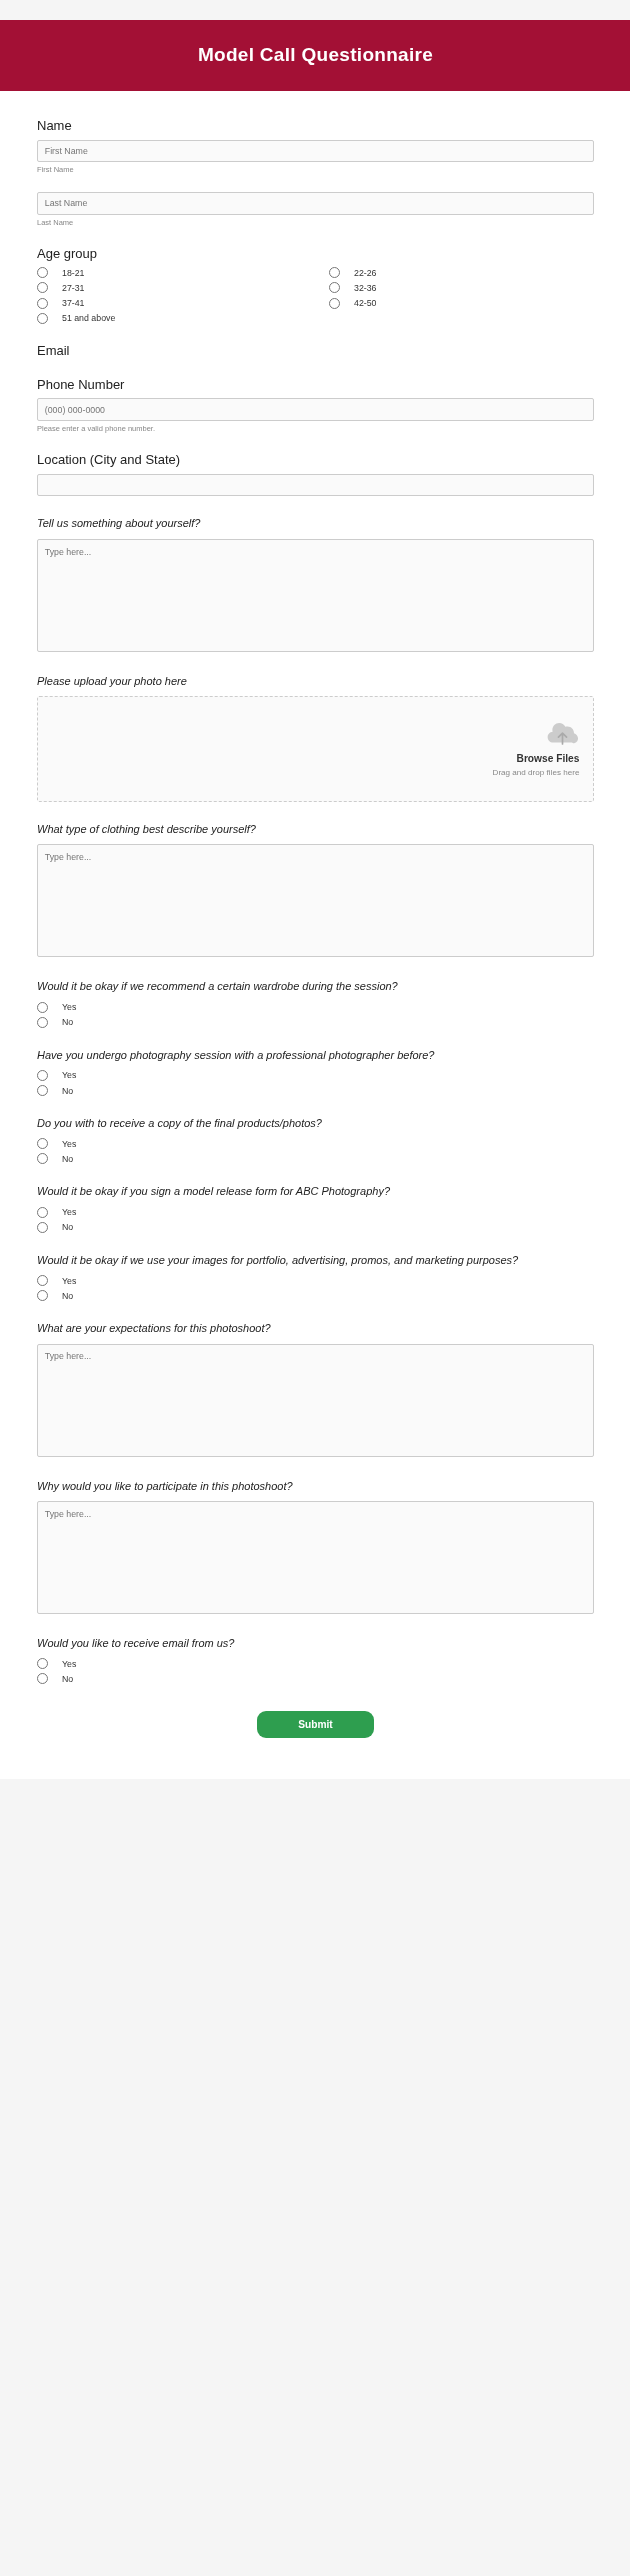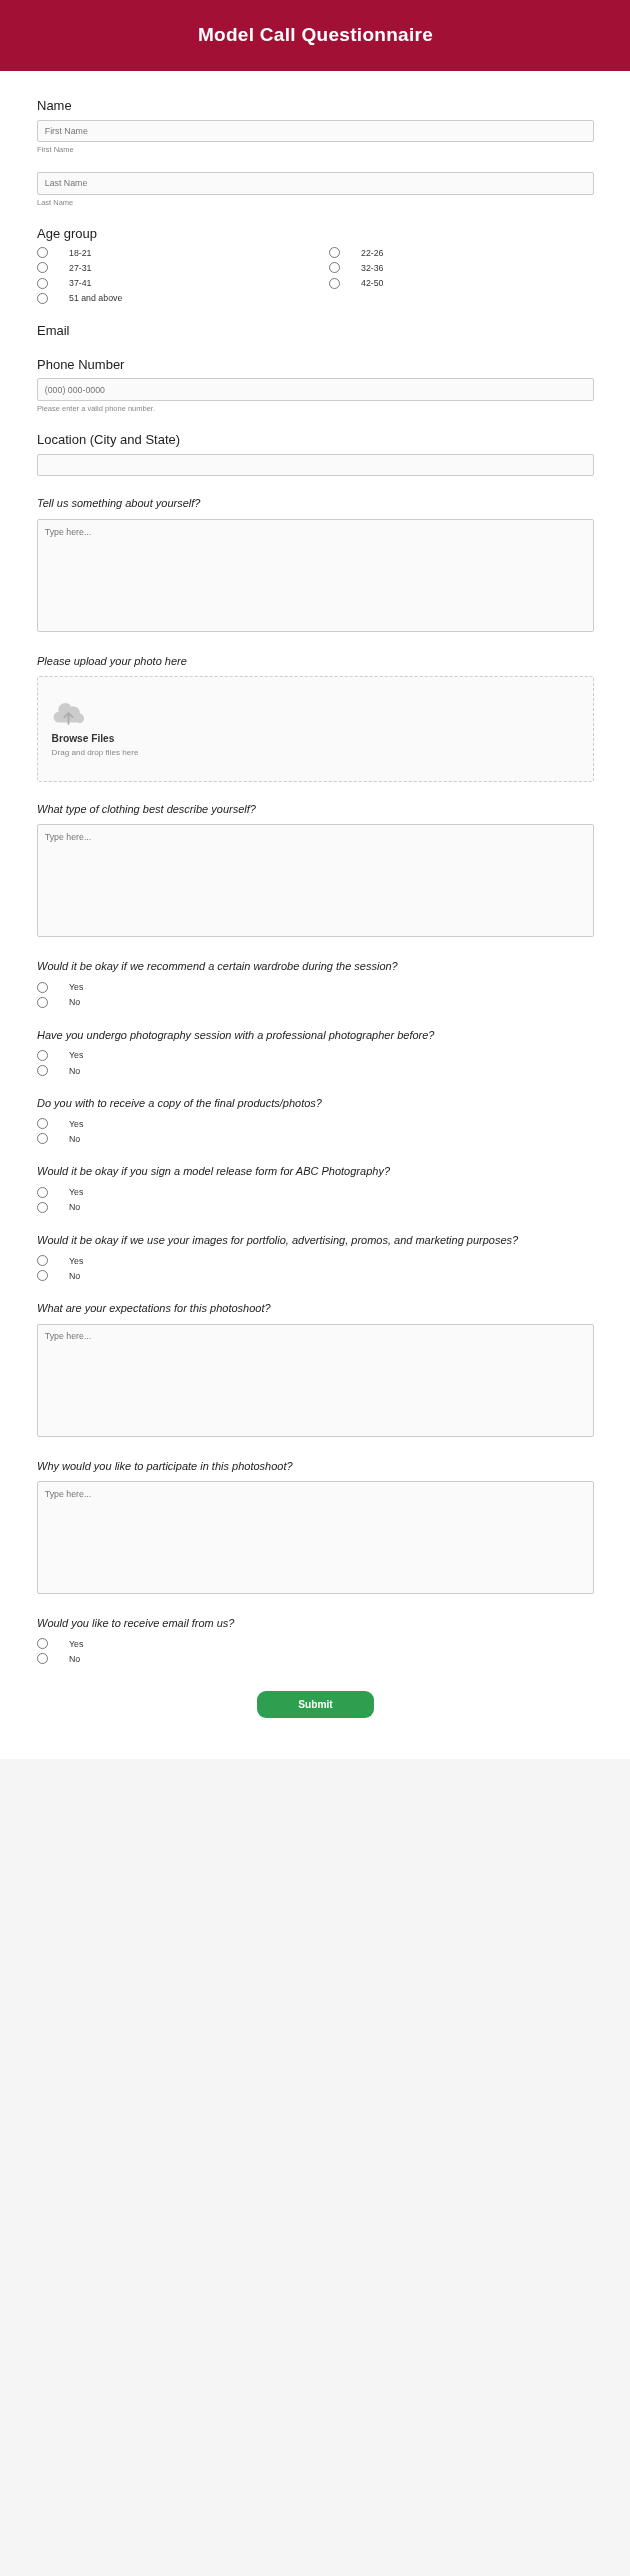--- a/index.html
+++ b/index.html
@@ -7,20 +7,21 @@
       font-family: Arial, sans-serif;
       background: #f5f5f5;
       width: 631px;
       min-height: 2576px;
     }
     .header {
       background: #a31035;
       color: white;
       text-align: center;
       padding: 24.4px 13.6px;
+      margin-top: 20px;
     }
     .header h1 {
       font-size: 19px;
       font-weight: bold;
       letter-spacing: 0.3px;
     }
     .form-container {
       background: white;
       margin: 0;
       padding: 27px 37px 41px 37px;
@@ -86,36 +87,36 @@
     }
     .age-group-grid {
       display: grid;
       grid-template-columns: 1fr 1fr;
       gap: 4.1px 27px;
       margin-top: 2.7px;
     }
     .radio-option {
       display: flex;
       align-items: center;
-      gap: 21px;
+      gap: 14px;
       font-size: 8.8px;
       color: #333;
     }
     .radio-option input[type="radio"] {
       width: 11px;
       height: 11px;
       accent-color: #555;
     }
     .upload-area {
       border: 1.4px dashed #ccc;
       border-radius: 2.7px;
       background: #fafafa;
       display: flex;
       flex-direction: column;
-      align-items: flex-start;
+      align-items: flex-end;
       justify-content: center;
       padding: 24.4px 13.6px;
       cursor: pointer;
       gap: 4.1px;
     }
     .upload-icon {
       width: 33px;
       height: 27px;
     }
     .upload-browse {

